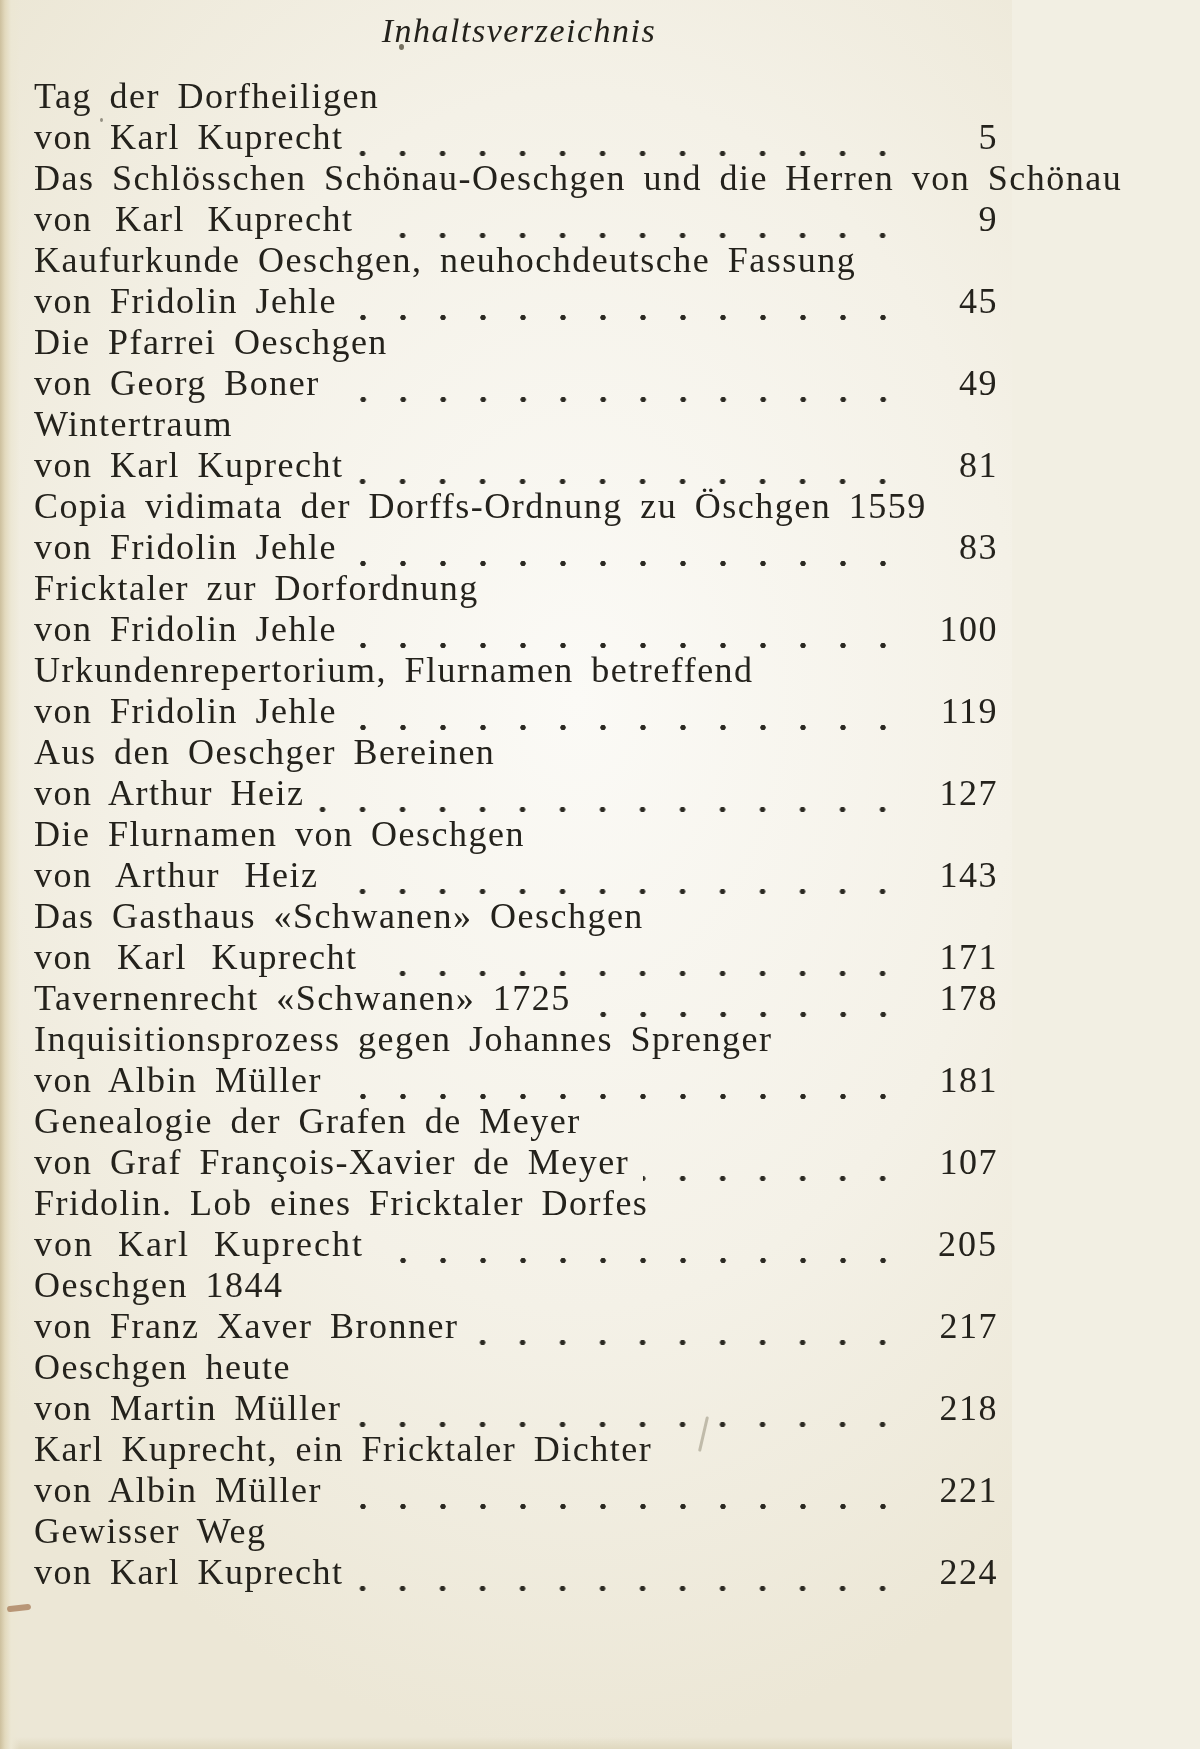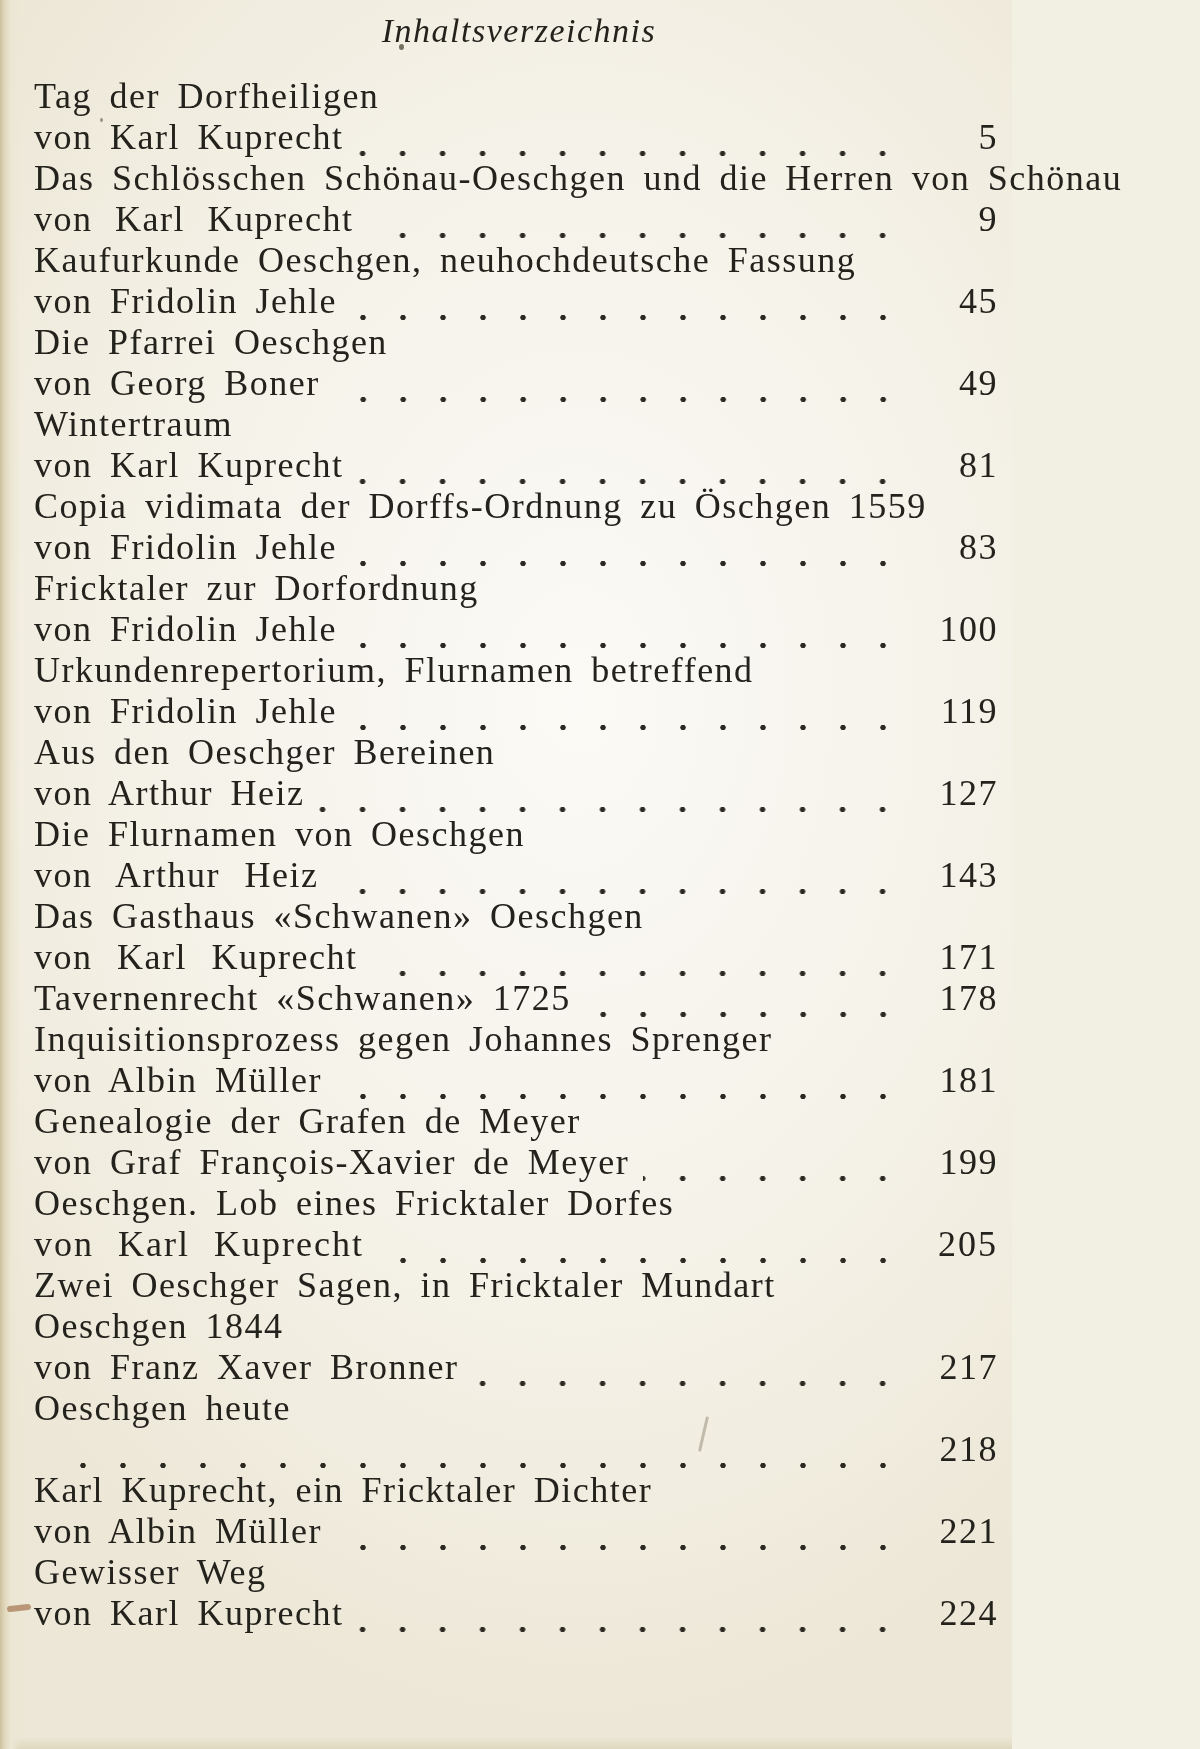--- a/index.html
+++ b/index.html
@@ -221,61 +221,58 @@
     </div>
 
     <div class="entry">
       <div class="line title-line">
         <span class="t">Genealogie der Grafen de Meyer</span>
 
       </div>
       <div class="line author-line">
         <span class="a">von Graf François-Xavier de Meyer</span>
         <span class="dots"></span>
-        <span class="pnum">199</span>
-      </div>
-    </div>
-
-    <div class="entry">
-      <div class="line title-line">
-        <span class="t">Oeschgen. Lob eines Fricktaler Dorfes</span>
+        <span class="pnum">107</span>
+      </div>
+    </div>
+
+    <div class="entry">
+      <div class="line title-line">
+        <span class="t">Fridolin. Lob eines Fricktaler Dorfes</span>
 
       </div>
       <div class="line author-line">
         <span class="a">von Karl Kuprecht</span>
         <span class="dots"></span>
         <span class="pnum">205</span>
       </div>
     </div>
 
     <div class="entry">
-      <div class="line title-line">
-        <span class="t">Zwei Oeschger Sagen, in Fricktaler Mundart</span>
-
-      </div>
     </div>
 
     <div class="entry">
       <div class="line title-line">
         <span class="t">Oeschgen 1844</span>
 
       </div>
       <div class="line author-line">
         <span class="a">von Franz Xaver Bronner</span>
         <span class="dots"></span>
         <span class="pnum">217</span>
       </div>
     </div>
 
     <div class="entry">
       <div class="line title-line">
         <span class="t">Oeschgen heute</span>
 
       </div>
       <div class="line author-line">
+        <span class="a">von Martin Müller</span>
         <span class="dots"></span>
         <span class="pnum">218</span>
       </div>
     </div>
 
     <div class="entry">
       <div class="line title-line">
         <span class="t">Karl Kuprecht, ein Fricktaler Dichter</span>
 
       </div>

